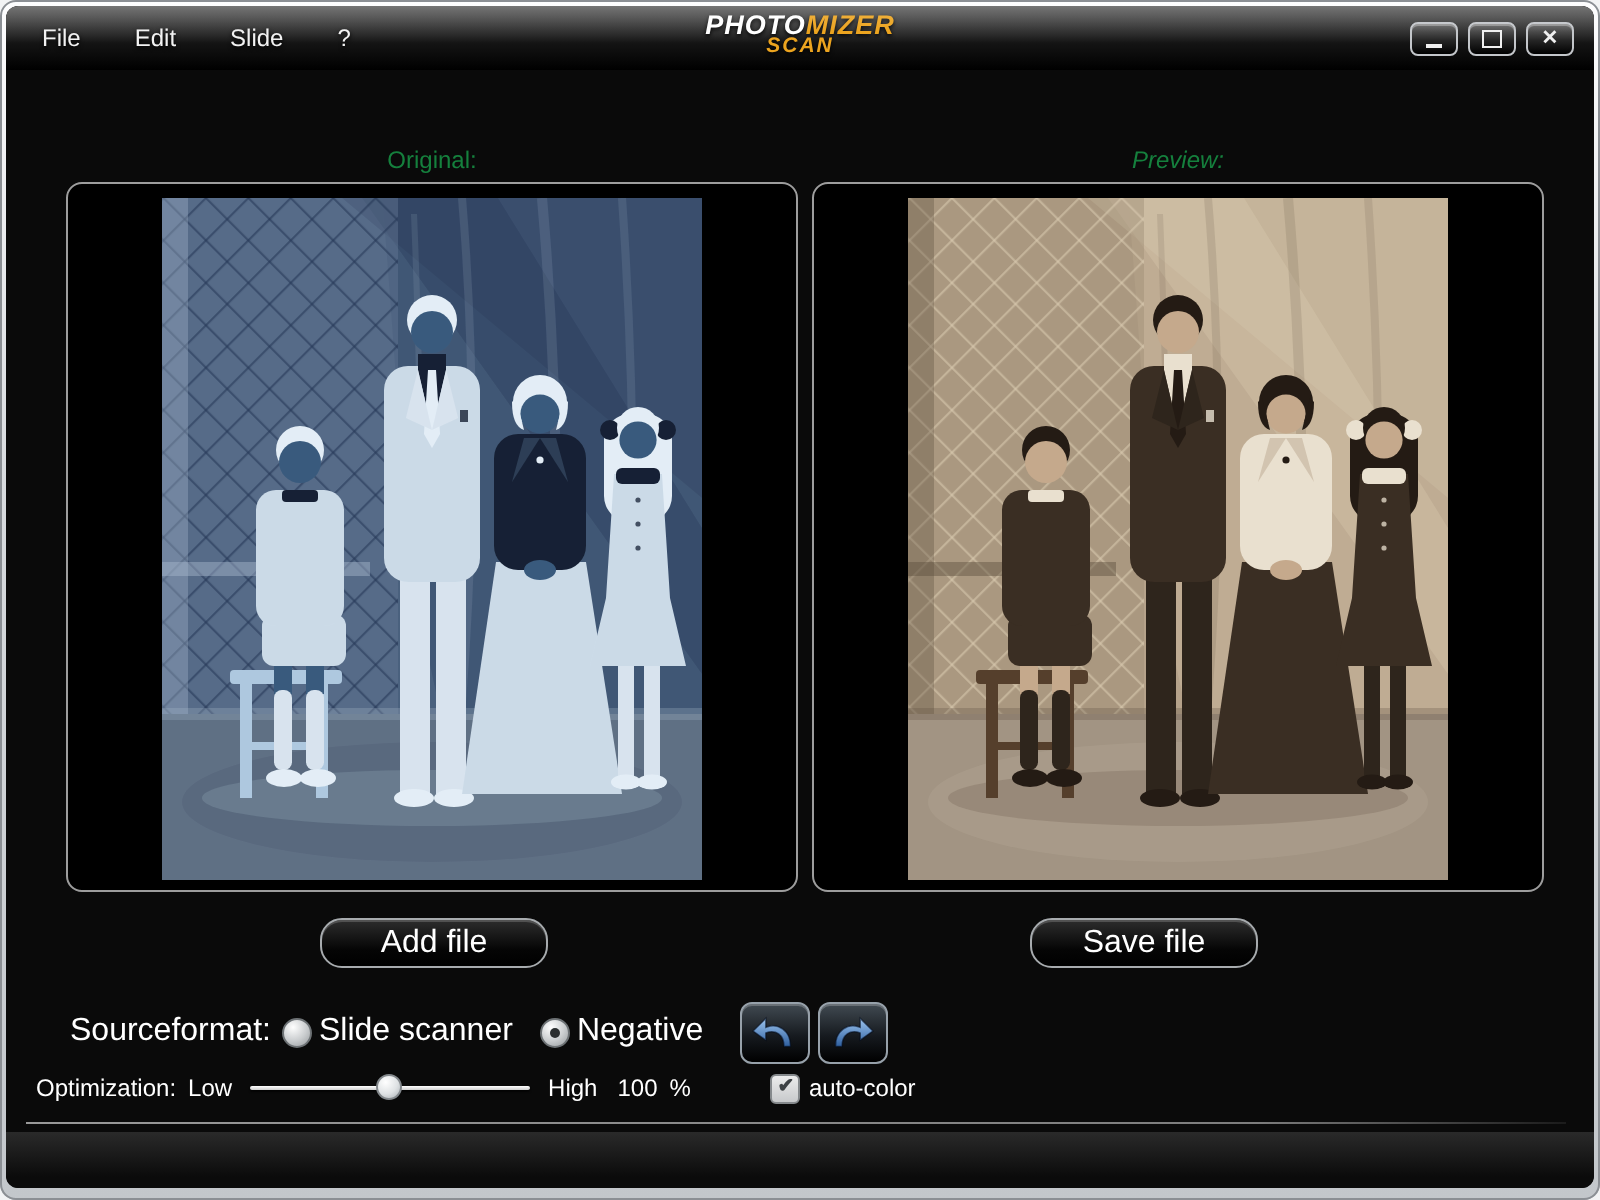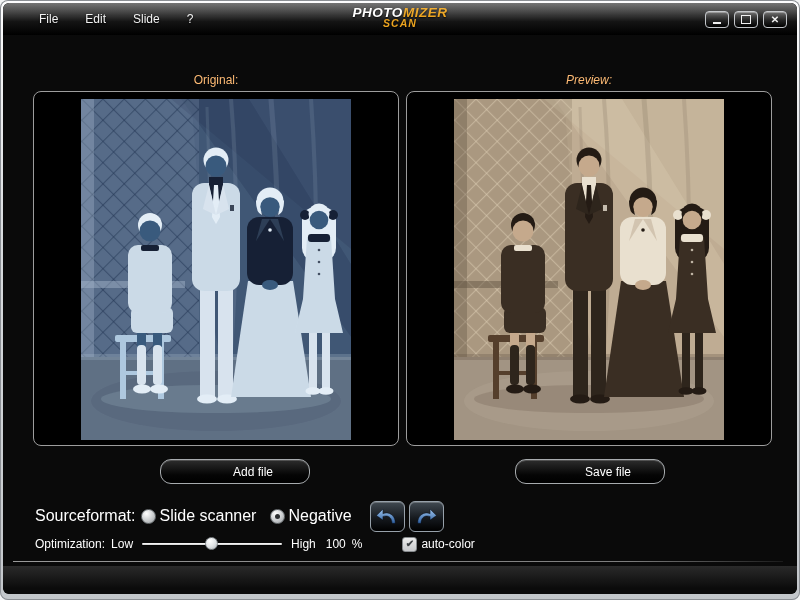--- a/index.html
+++ b/index.html
@@ -7,54 +7,54 @@
   
   .frame{position:absolute;inset:0;border-radius:8px;
     background:linear-gradient(180deg,#fdfdfe 0%,#d8dbde 40%,#c3c7cb 100%);
     box-shadow:inset 0 0 0 1px #8b8f94;}
   .client{position:absolute;left:3px;right:3px;top:3px;bottom:6px;background:#0a0a0a;border-radius:6px;overflow:hidden;}
   
   .titlebar{position:relative;height:32px;border-radius:6px 6px 0 0;
     background:linear-gradient(180deg,#565656 0%,#303030 42%,#141414 58%,#000 100%);}
   .titlebar::after{content:'';position:absolute;left:0;right:0;top:0;height:13px;border-radius:6px 6px 0 0;
     background:linear-gradient(rgba(255,255,255,.18),rgba(255,255,255,0));pointer-events:none;}
-  .menus{position:absolute;left:36px;top:0;height:32px;display:flex;align-items:center;gap:27px;
+  .menus{position:absolute;left:18px;top:0;height:32px;display:flex;align-items:center;gap:27px;
     color:#f2f2f2;font-size:12px;text-shadow:0 1px 2px #000;}
   .menus span{cursor:default;}
   .logo{position:absolute;left:50%;top:4px;transform:translateX(-50%);text-align:center;
     font-weight:bold;font-style:italic;line-height:11px;white-space:nowrap;}
   .logo .l1{font-size:13.5px;letter-spacing:.5px;color:#fff;text-shadow:0 1px 2px #000;}
   .logo .l1 .accent{color:var(--logo-accent,#eca41f);}
   .logo .l2{font-size:10.5px;color:var(--logo-accent,#eca41f);letter-spacing:1px;text-shadow:0 1px 2px #000;}
   .winbtns{position:absolute;right:10px;top:8px;display:flex;gap:5px;}
   .winbtn{width:22px;height:15px;border:1px solid #c3c6ca;border-radius:4px;
     background:linear-gradient(180deg,#6b6b6b,#252525 55%,#000);
     box-shadow:inset 0 1px 0 rgba(255,255,255,.3);display:flex;align-items:center;justify-content:center;cursor:default;}
   .glyph-min{width:8px;height:2px;background:#f0f0f0;margin-top:7px;}
   .glyph-max{width:8px;height:7px;border:1.5px solid #f0f0f0;}
   .glyph-close{color:#f0f0f0;font-size:10px;font-weight:bold;line-height:1;}
   
-  .panel-label{position:absolute;top:70px;width:366px;text-align:center;color:#fdba74;font-size:12px;}
+  .panel-label{position:absolute;top:70px;width:366px;text-align:center;color:#15803d;font-size:12px;}
   .panel-label.left{left:30px;} .panel-label.right{left:403px;font-style:italic;}
   
   .panel{position:absolute;top:88px;width:366px;height:355px;background:#000;
     border:1px solid #9d9d9d;border-radius:8px;box-sizing:border-box;}
   .panel.left{left:30px;} .panel.right{left:403px;}
   .photo{position:absolute;left:47px;top:7px;width:270px;height:341px;}
   .photo svg{width:100%;height:100%;display:block;}
   .photo.negative svg{filter:invert(1) saturate(1.15) brightness(1.04);}
   
   .file-btn{position:absolute;top:456px;width:112px;height:23px;border:1px solid #a7abae;border-radius:11px;
     background:linear-gradient(180deg,#2d2d2d,#050505 65%,#000);
     box-shadow:inset 0 1px 0 rgba(255,255,255,.18);
-    color:#fff;font-size:12px;display:flex;align-items:center;justify-content:center;cursor:default;padding-left:36px;}
+    color:#fff;font-size:16px;display:flex;align-items:center;justify-content:center;cursor:default;}
   .file-btn.left{left:157px;} .file-btn.right{left:512px;}
   
   .row1{position:absolute;left:32px;top:498px;height:30px;display:flex;align-items:center;color:#fff;font-size:16px;}
-  .row2{position:absolute;left:32px;top:531px;height:20px;display:flex;align-items:center;color:#fff;font-size:12px;}
+  .row2{position:absolute;left:15px;top:531px;height:20px;display:flex;align-items:center;color:#fff;font-size:12px;}
   .lbl{margin-right:6px;}
   .radio{width:13px;height:13px;border-radius:50%;flex:0 0 auto;
     background:radial-gradient(circle at 35% 28%,#fefefe,#c9ccce 55%,#95999c);
     border:1px solid #6d7275;margin-right:3px;display:flex;align-items:center;justify-content:center;}
   .radio.selected::after{content:'';width:5px;height:5px;border-radius:50%;background:#2b2e30;}
   .opt-label{margin-right:14px;}
   .arrow-btn{width:33px;height:29px;border-radius:6px;border:1px solid #97a1aa;margin-left:4px;
     background:linear-gradient(180deg,#414a52,#161a1f 55%,#000);
     box-shadow:inset 0 1px 0 rgba(255,255,255,.22);display:flex;align-items:center;justify-content:center;cursor:default;}
   .arrow-btn svg{width:24px;height:20px;}

